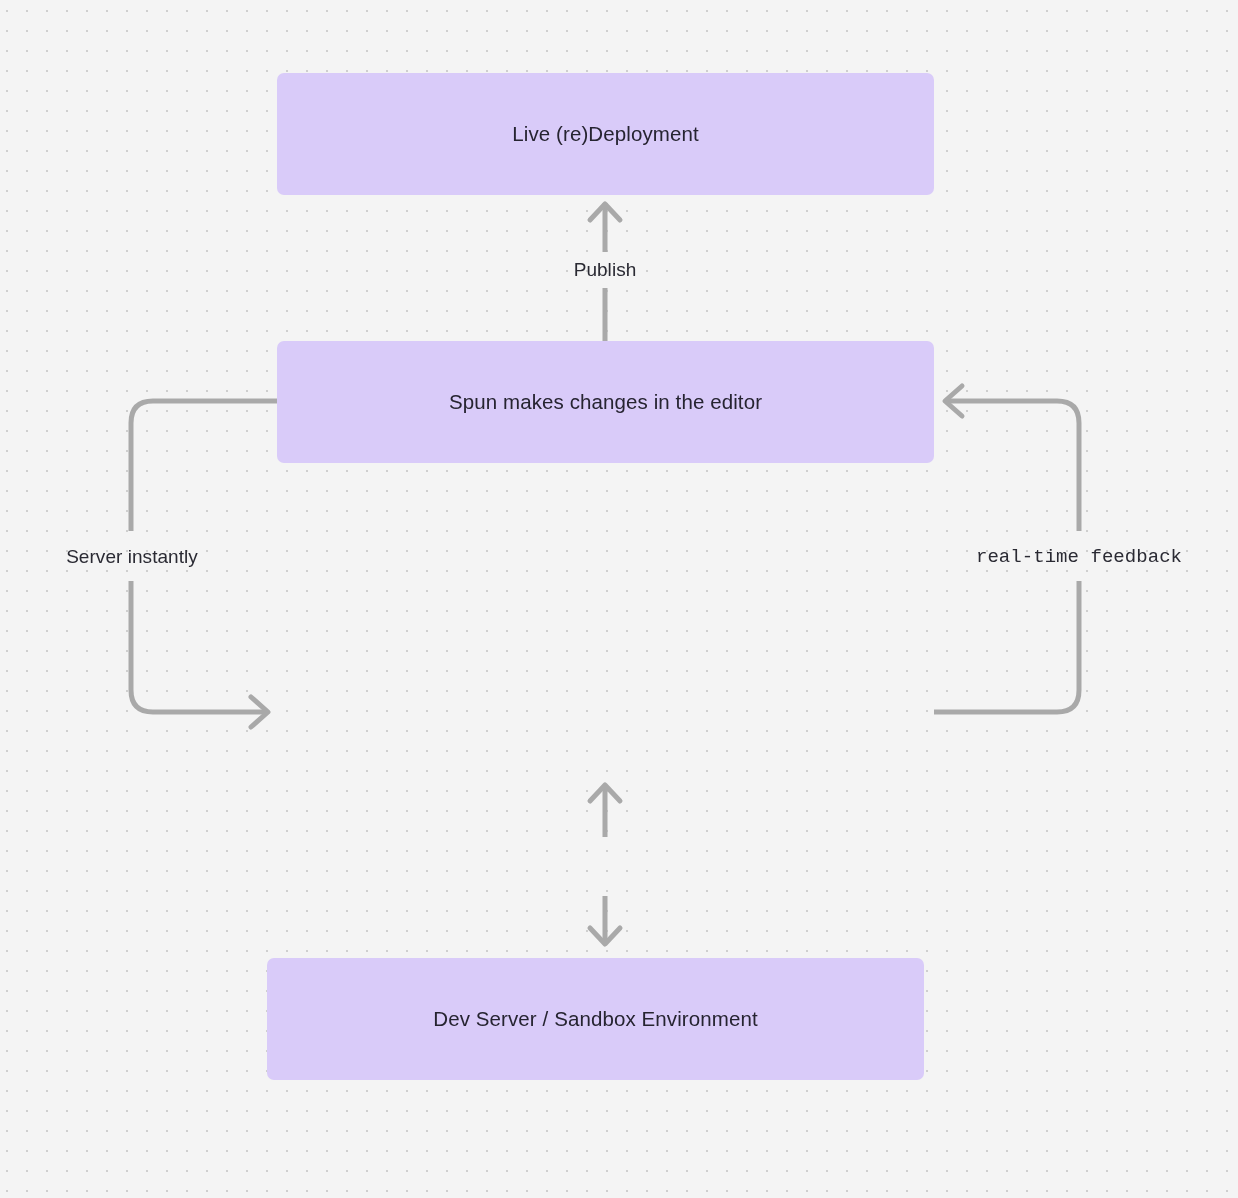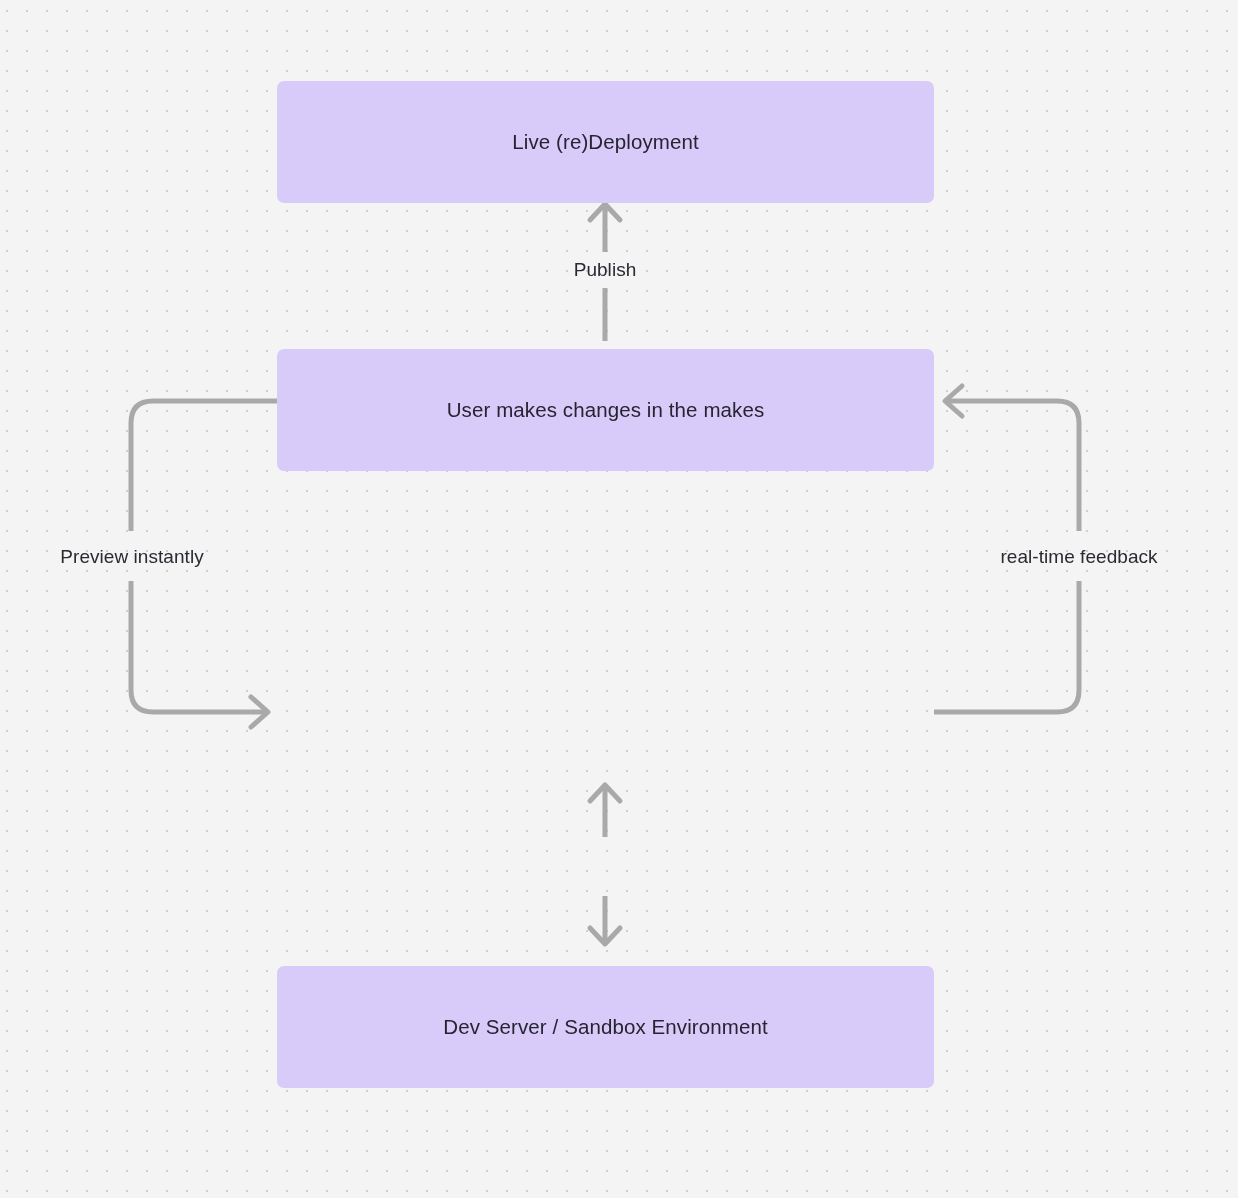--- a/index.html
+++ b/index.html
@@ -26,21 +26,20 @@
     background-position: 6px 10px;
   }
   .node {
     position: absolute;
     background: #d9cbf9;
     border-radius: 7px;
     display: flex;
     align-items: center;
     justify-content: center;
     box-sizing: border-box;
-    margin-top: 8px;
   }
   .node-label {
     font-size: 20.5px;
     color: #262431;
     letter-spacing: 0.1px;
     text-align: center;
     line-height: 1.2;
     white-space: nowrap;
   }
   .edge-label {
@@ -104,28 +103,28 @@
       <path class="head" d="M 590 928 L 605 944 L 620 928"></path>
     </g>
 
   </svg>
 
   <div class="node" style="left:277px; top:73px; width:657px; height:122px;">
     <span class="node-label">Live (re)Deployment</span>
   </div>
 
   <div class="node" style="left:277px; top:341px; width:657px; height:122px;">
-    <span class="node-label">User makes changes in the makes</span>
+    <span class="node-label">Spun makes changes in the editor</span>
   </div>
 
 
-  <div class="node" style="left:277px; top:958px; width:657px; height:122px;">
+  <div class="node" style="left:267px; top:958px; width:657px; height:122px;">
     <span class="node-label">Dev Server / Sandbox Environment</span>
   </div>
 
   <div class="edge-label" style="left:605px; top:270px;">Publish</div>
 
-  <div class="edge-label" style="left:132px; top:557px;">Preview instantly</div>
+  <div class="edge-label" style="left:132px; top:557px;">Server instantly</div>
 
-  <div class="edge-label" style="left:1079px; top:557px;">real-time feedback</div>
+  <div class="edge-label" style="left:1079px; top:557px;font-family:Liberation Mono, monospace;">real-time feedback</div>
 
 
 </div>
 
 </body></html>

